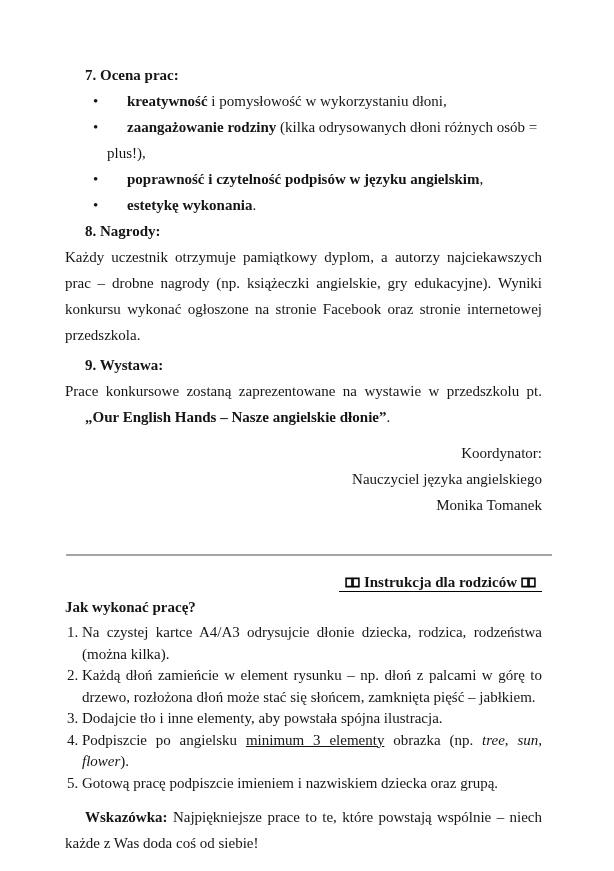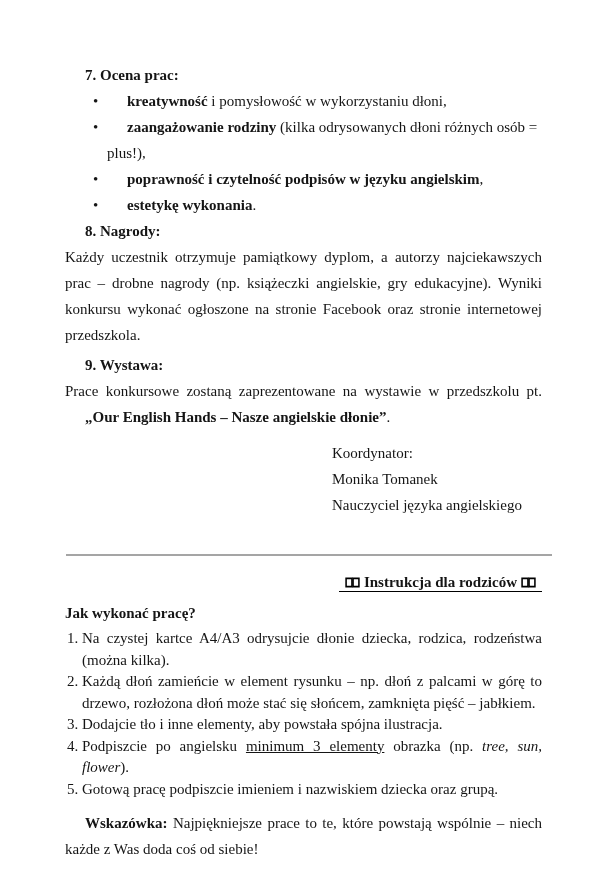--- a/index.html
+++ b/index.html
@@ -24,35 +24,35 @@
   .bullets { margin: 0; }
   .bullet-row { display: flex; line-height: 26px; }
   .bullet-row .marker { width: 14px; margin-left: 28px; flex: 0 0 auto; }
   .bullet-row .btext { flex: 1; }
 
   
   .sec8-h { margin-top: 0px; }
   .sec9-h { margin-top: 4px; }
 
   
-  .signature { margin-top: 10px; margin-left: auto; width: 210px; text-align: left; }
+  .signature { margin-top: 10px; margin-left: auto; width: 210px; text-align: right; }
 
   
   .hr { height: 2px; background: #a5a5a5; width: 486px; margin-left: 1px; }
   .hr1 { margin-top: 36px; }
 
   
   .instr-heading { margin-top: 14px; text-align: right; line-height: 24px; }
   .instr-heading .hwrap {
     font-weight: bold;
     border-bottom: 1.5px solid #000;
     padding: 0 2px 1px 2px;
   }
   .book-icon { vertical-align: -1px; margin: 0 4px; }
-  .subheading { margin-top: 6px; font-weight: bold; }
+  .subheading { margin-top: 0; font-weight: bold; }
 
   .steps { margin-top: 2px; }
   .step-row { display: flex; line-height: 21.5px; }
   .step-row .num { width: 15px; margin-left: 2px; flex: 0 0 auto; }
   .step-row .stext { flex: 1; text-align: justify; }
   .u { text-decoration: underline; }
   .i { font-style: italic; }
 
   .tip { margin-top: 10px; }
 </style>
@@ -83,22 +83,22 @@
   </div>
 
   <p class="bold sec8-h">8. Nagrody:</p>
   <p class="justify">Każdy uczestnik otrzymuje pamiątkowy dyplom, a autorzy najciekawszych prac – drobne nagrody (np. książeczki angielskie, gry edukacyjne). Wyniki konkursu wykonać ogłoszone na stronie Facebook oraz stronie internetowej przedszkola.</p>
 
   <p class="bold sec9-h">9. Wystawa:</p>
   <p class="justify"><span>Prace konkursowe zostaną zaprezentowane na wystawie w przedszkolu pt. </span><b>„Our English Hands – Nasze angielskie dłonie”</b><span>.</span></p>
 
   <div class="signature">
     <p>Koordynator:</p>
+    <p>Nauczyciel języka angielskiego</p>
     <p>Monika Tomanek</p>
-    <p>Nauczyciel języka angielskiego</p>
   </div>
 
   <div class="hr hr1"></div>
 
   <p class="instr-heading">
     <span class="hwrap"><svg class="book-icon" width="15" height="11" viewBox="0 0 16 12">
           <path d="M1 1.5 H7.4 V10.5 H1 Z" fill="#fff" stroke="#000" stroke-width="1.7"></path>
           <path d="M8.6 1.5 H15 V10.5 H8.6 Z" fill="#fff" stroke="#000" stroke-width="1.7"></path>
         </svg><span>Instrukcja dla rodziców</span><svg class="book-icon" width="15" height="11" viewBox="0 0 16 12">
           <path d="M1 1.5 H7.4 V10.5 H1 Z" fill="#fff" stroke="#000" stroke-width="1.7"></path>

